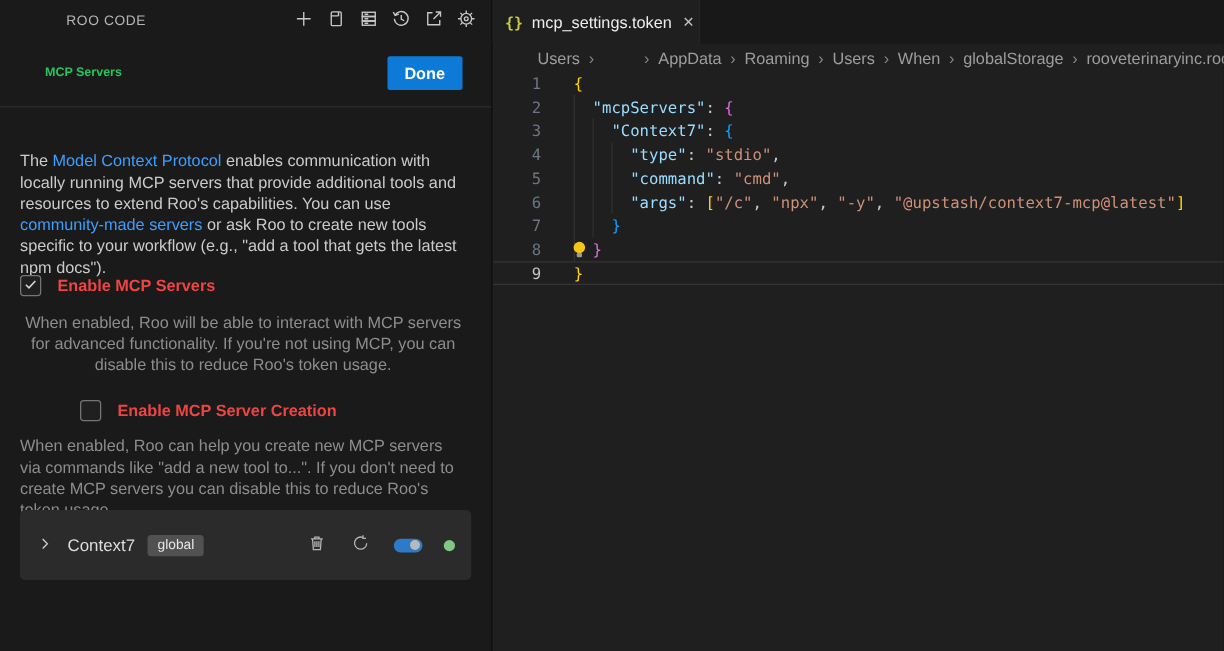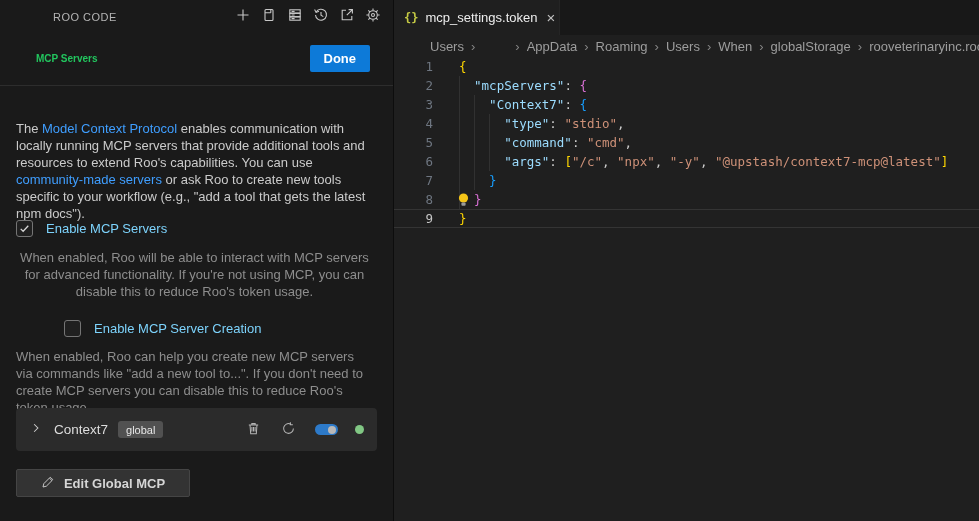--- a/index.html
+++ b/index.html
@@ -24,25 +24,25 @@
   .description{position:absolute;top:107px;left:16px;width:357px;
                font-size:13px;line-height:17px;color:#cbcbcb;}
   .desc-link{color:var(--link,#3f9eff);cursor:pointer;}
 
   .checkbox-row{position:absolute;left:16px;display:flex;align-items:center;gap:13px;}
   .cb1{top:220px;} .cb2{top:320px;padding-left:48px;}
   .checkbox{width:15px;height:15px;border:1px solid #757575;border-radius:3px;background:#202020;
             display:flex;align-items:center;justify-content:center;cursor:pointer;flex:0 0 auto;}
   .checkbox .check{display:none;}
   .checkbox.checked .check{display:block;}
-  .checkbox-label{font-size:13px;font-weight:normal;color:#7dd3fc;}
+  .checkbox-label{font-size:13px;font-weight:bold;color:#ef4444;}
   .checkbox-desc{position:absolute;left:16px;width:357px;font-size:13px;line-height:17px;color:#8d8d8d;}
   .cbd1{top:249px;text-align:center;} .cbd2{top:348px;}
 
-  .server-card{position:absolute;top:408px;left:16px;width:361px;height:43px;background:#2b2b2b;
+  .server-card{position:absolute;top:408px;left:16px;width:361px;height:56px;background:#2b2b2b;
                border-radius:4px;display:flex;align-items:center;padding:16px 13px;box-sizing:border-box;}
   .chev-btn{background:none;border:none;padding:0;margin-right:11px;width:14px;height:14px;
             display:flex;align-items:center;justify-content:center;cursor:pointer;}
   .chev-btn svg{stroke:#cfcfcf;fill:none;stroke-width:1.4;}
   .server-name{font-size:13.5px;color:#dddddd;margin-right:10px;}
   .scope-badge{background:#515151;color:#e6e6e6;font-size:11px;padding:2.5px 8px;border-radius:3px;}
   .card-spacer{flex:1;}
   .card-icon-btn{background:none;border:none;padding:0;width:17px;height:17px;margin-left:18px;
                  display:flex;align-items:center;justify-content:center;cursor:pointer;}
   .card-icon-btn svg{stroke:#b5b5b5;fill:none;stroke-width:1.1;}
@@ -185,26 +185,20 @@
             <path d="M10 .9v2.6H12.6" transform="translate(0 .4)"></path>
           </svg></span>
     </button>
     <div class="toggle on">
         <div class="knob"></div>
       </div>
     <div class="status-dot"></div>
   </div>
 
   <div class="edit-buttons">
-    <button class="edit-btn">
-      <span><svg width="14" height="14" viewBox="0 0 16 16">
-            <path d="M12.9 4.7l-1.6-1.6a.9.9 0 0 0-1.3 0L3.2 9.9l-.9 3.8 3.8-.9 6.8-6.8a.9.9 0 0 0 0-1.3zM9.6 3.5l2.9 2.9"></path>
-          </svg></span>
-      <span>Edit Global MCP</span>
-    </button>
   </div>
 </div>
 
 <div class="editor">
   <div class="tabbar">
     <div class="tab">
       <span class="json-glyph">{}</span>
       <span class="tab-label">mcp_settings.token</span>
       <button class="tab-close">×</button>
     </div>

